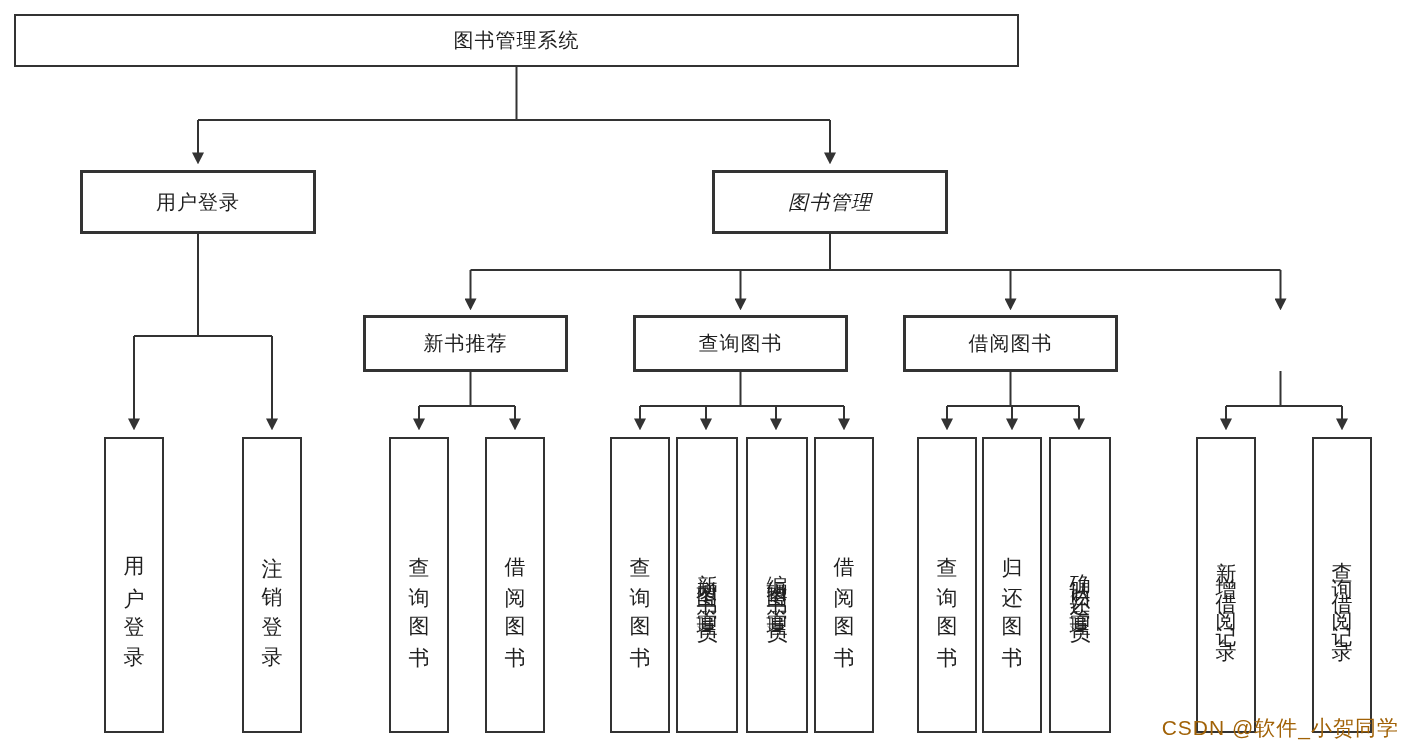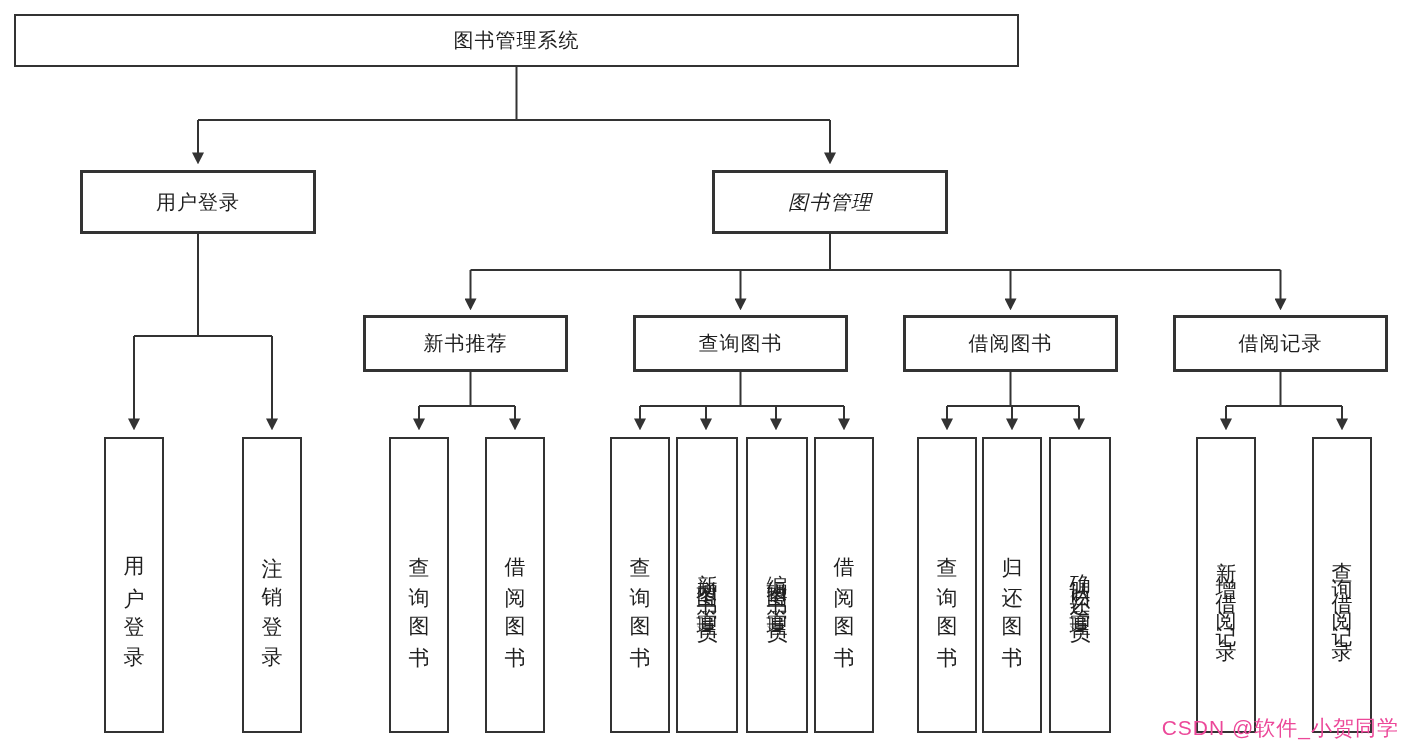--- a/index.html
+++ b/index.html
@@ -44,21 +44,21 @@
   }
   .leaf-s span { letter-spacing: 30px; margin-top: 30px; }
   .leaf-m span { letter-spacing: 16px; margin-top: 16px; }
   .leaf-l span { letter-spacing: 7px;  margin-top: 7px;  }
   .watermark {
     position: absolute;
     right: 6px;
     bottom: 5px;
     z-index: 5;
     font-size: 21px;
-    color: #ec4899;
+    color: #a16207;
     letter-spacing: 1px;
     white-space: nowrap;
   }
 </style>
 </head>
 <body>
 
 <div class="stage">
 
   <svg class="wires" width="1405" height="747" viewBox="0 0 1405 747">
@@ -124,23 +124,20 @@
 
   <div class="box lvl" style="left:363px; top:315px; width:205px; height:57px;">
     <span>新书推荐</span>
   </div>
   <div class="box lvl" style="left:633px; top:315px; width:215px; height:57px;">
     <span>查询图书</span>
   </div>
   <div class="box lvl" style="left:903px; top:315px; width:215px; height:57px;">
     <span>借阅图书</span>
   </div>
-  <div class="box lvl" style="left:1173px; top:315px; width:215px; height:57px;">
-    <span>借阅记录</span>
-  </div>
 
   <div class="box leaf leaf-s" style="left:104px; top:437px; width:60px; height:296px;">
     <span>用户登录</span>
   </div>
   <div class="box leaf leaf-s" style="left:242px; top:437px; width:60px; height:296px;">
     <span>注销登录</span>
   </div>
 
   <div class="box leaf leaf-s" style="left:389px; top:437px; width:60px; height:296px;">
     <span>查询图书</span>

